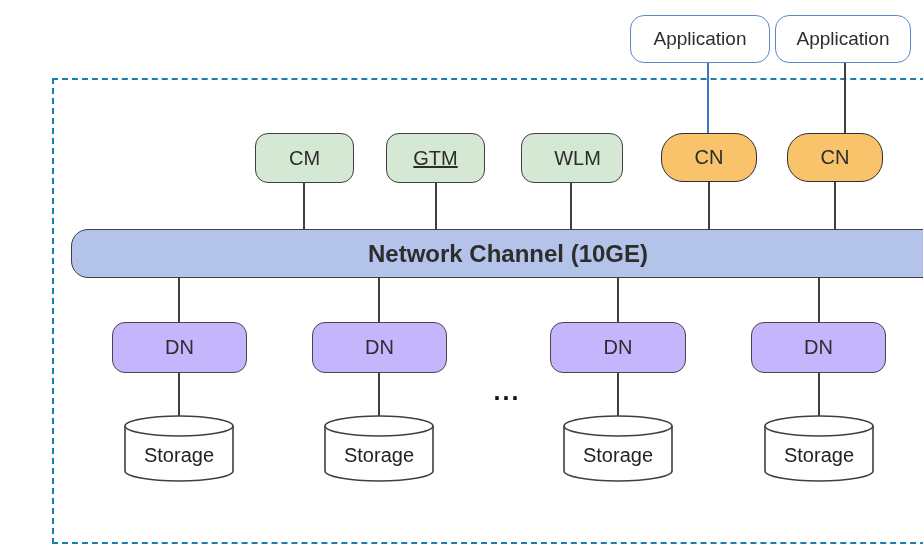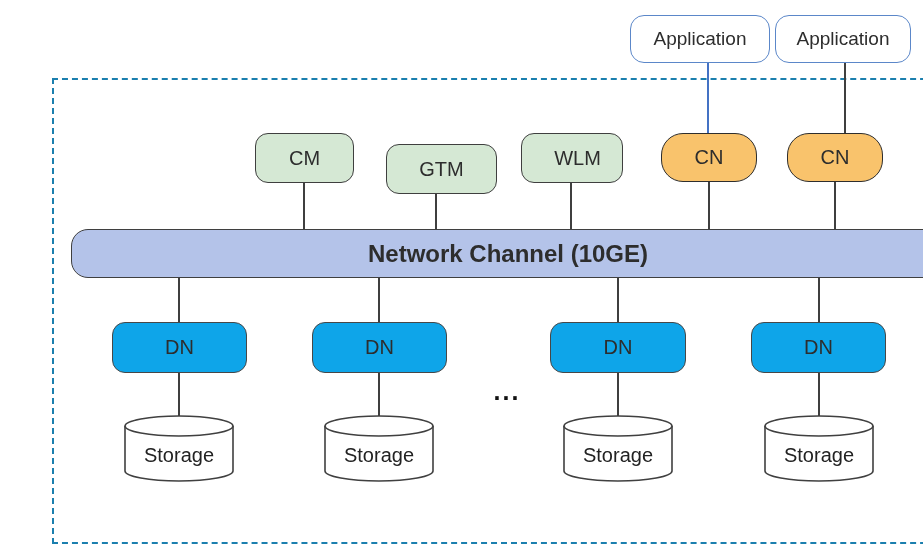--- a/index.html
+++ b/index.html
@@ -42,21 +42,21 @@
     font-size:19px;
   }
   .node.mgmt{background:#d5e8d4;border-color:#3f3f3f;}
   .node.cn{background:#f9c36c;border-color:#2e2e2e;border-radius:22px;}
   .node.bar{
     background:#b4c3e9;border-color:#3f3f3f;
     border-radius:17px;
     font-size:24px;
     font-weight:bold;
   }
-  .node.dn{background:#0ea5e9;border-color:#474747;}
+  .node.dn{background:#c4b5fd;border-color:#474747;}
   
   .storage{
     position:absolute;
     width:112px;height:70px;
   }
   .storage svg{position:absolute;left:0;top:0;}
   .storage .storage-label{
     position:absolute;
     left:0;top:30px;width:100%;
     text-align:center;
@@ -94,21 +94,21 @@
 
   <div class="vline" style="left:130px;top:372px;height:46px;"></div>
   <div class="vline" style="left:330px;top:372px;height:46px;"></div>
   <div class="vline" style="left:569px;top:372px;height:46px;"></div>
   <div class="vline" style="left:770px;top:372px;height:46px;"></div>
 
   <div class="node app" style="left:582px;top:15px;width:140px;height:48px;">Application</div>
   <div class="node app" style="left:727px;top:15px;width:136px;height:48px;">Application</div>
 
   <div class="node mgmt" style="left:207px;top:133px;width:99px;height:50px;">CM</div>
-  <div class="node mgmt" style="left:338px;top:144px;width:111px;height:50px;">GTM</div>
+  <div class="node mgmt" style="left:338px;top:133px;width:99px;height:50px;text-decoration:underline;">GTM</div>
   <div class="node mgmt" style="left:473px;top:133px;width:102px;height:50px;padding-left:11px;">WLM</div>
 
   <div class="node cn" style="left:613px;top:133px;width:96px;height:49px;">CN</div>
   <div class="node cn" style="left:739px;top:133px;width:96px;height:49px;">CN</div>
 
   <div class="node bar" style="left:23px;top:229px;width:874px;height:49px;">Network Channel (10GE)</div>
 
   <div class="node dn" style="left:64px;top:322px;width:135px;height:51px;">DN</div>
   <div class="node dn" style="left:264px;top:322px;width:135px;height:51px;">DN</div>
   <div class="node dn" style="left:502px;top:322px;width:136px;height:51px;">DN</div>

